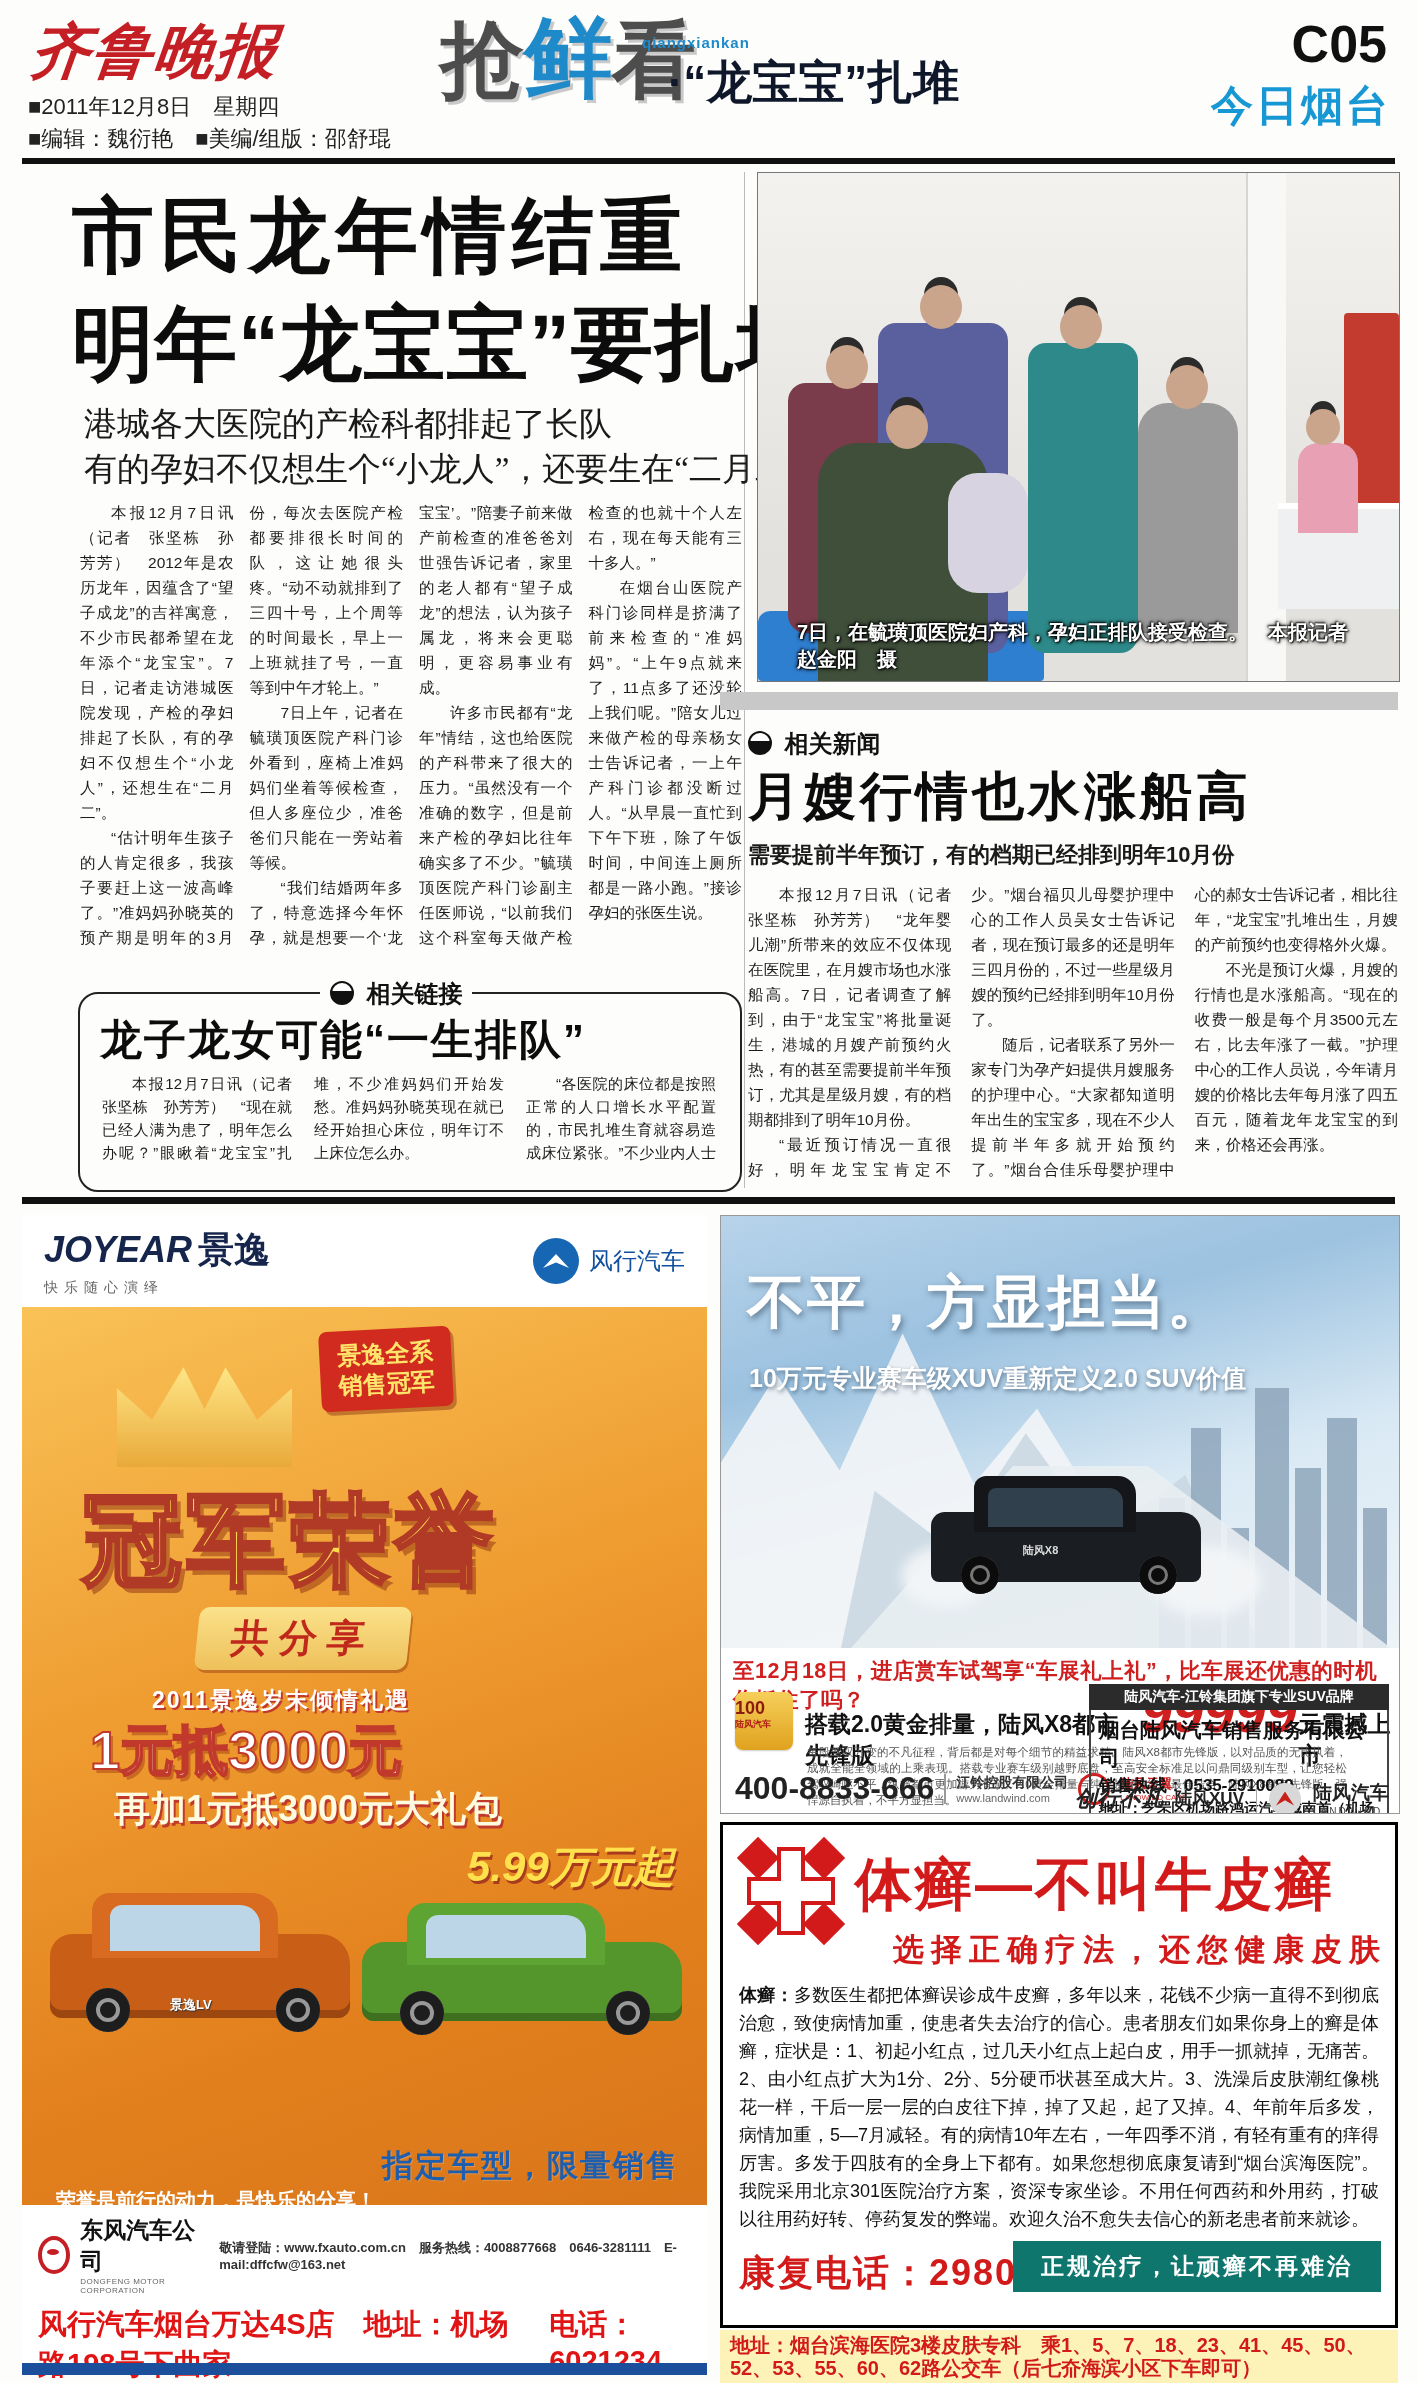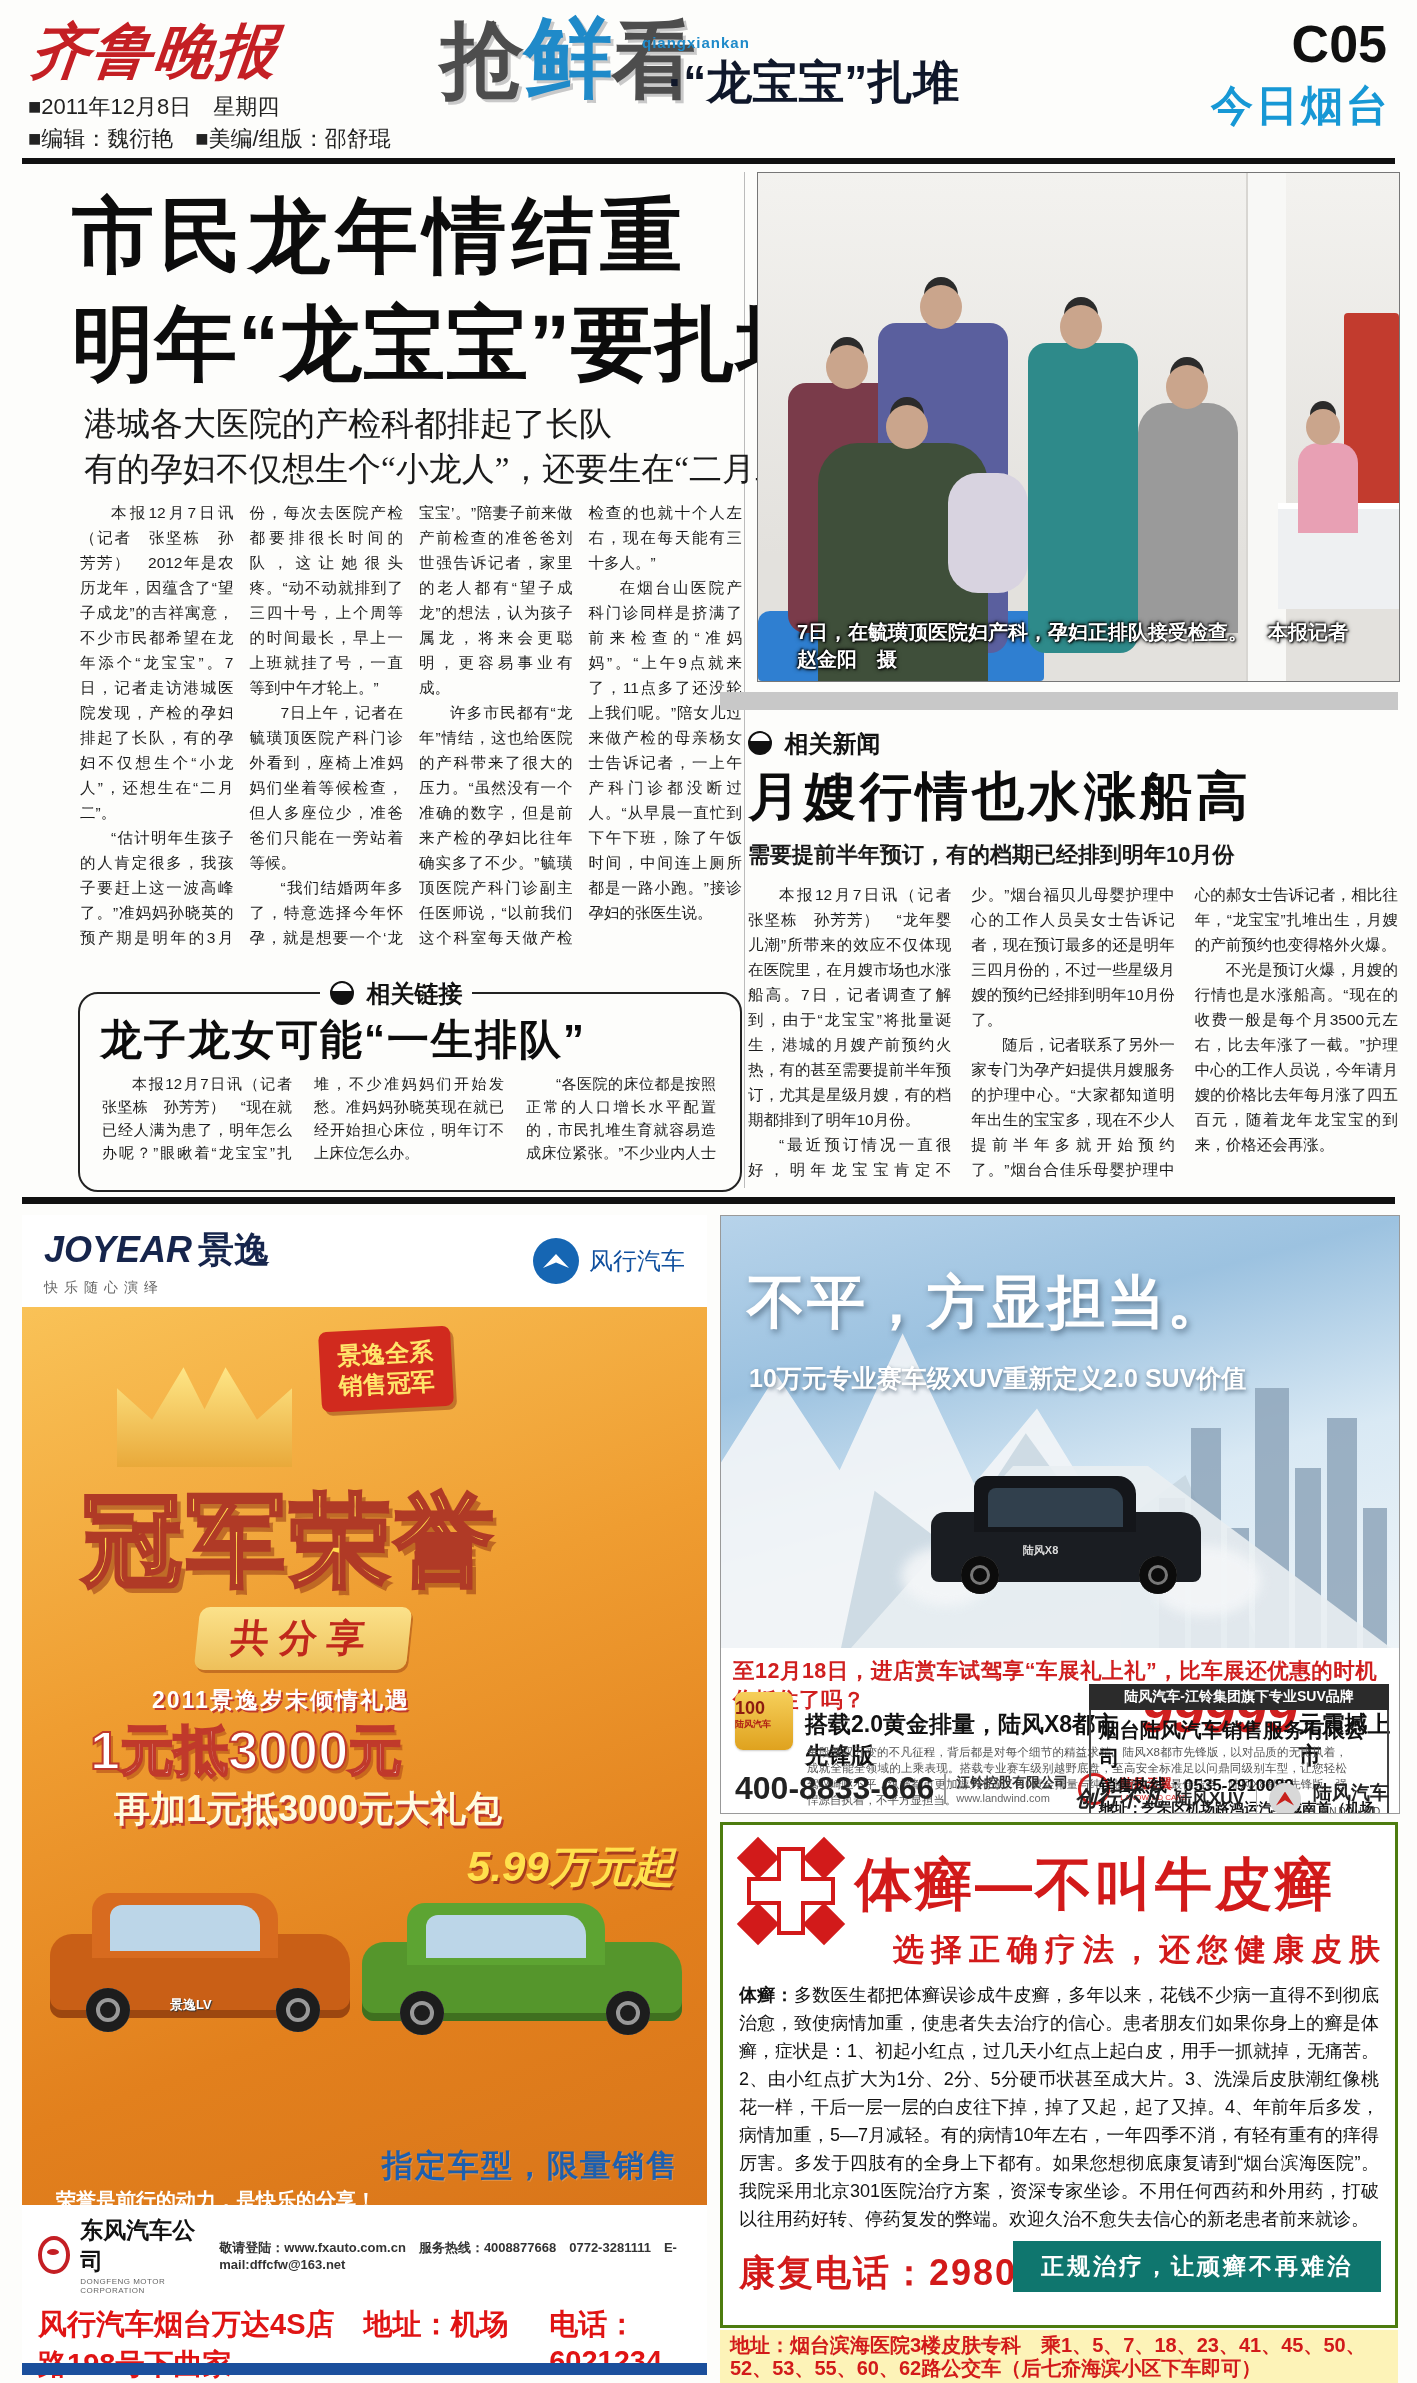--- a/index.html
+++ b/index.html
@@ -151,21 +151,21 @@
   .lw-offer .price{font-size:56px;font-weight:900;font-style:italic;color:#d01f1f;line-height:.9;margin:0 2px;}
   .lw-body{position:absolute;left:86px;top:96px;width:540px;font-size:11.5px;line-height:16px;
       color:#555;text-align:justify;}
   .lw-dealerbox{position:absolute;right:10px;top:36px;width:300px;}
   .lw-dealerbar{background:#2b2b2b;color:#fff;font-size:14px;font-weight:bold;text-align:center;padding:4px 0;}
   .lw-dealerinfo{border:2px solid #444;border-top:none;padding:6px 8px;}
   .lw-dn{font-size:20.5px;font-weight:900;color:#111;}
   .lw-dh{font-size:17px;font-weight:bold;color:#111;margin-top:2px;}
   .lw-da{font-size:14.5px;font-weight:bold;color:#111;margin-top:2px;line-height:1.35;}
   
-  .ad-hosp{left:720px;top:1822px;width:672px;height:500px;border:3px solid #4d7c0f;background:#fff;}
+  .ad-hosp{left:720px;top:1822px;width:672px;height:500px;border:3px solid #000000;background:#fff;}
   .cross{position:absolute;left:20px;top:18px;width:96px;height:96px;}
   .cross .bar1,.cross .bar2{position:absolute;background:#d21a1a;}
   .cross .bar1{left:34px;top:4px;width:28px;height:88px;}
   .cross .bar2{left:4px;top:34px;width:88px;height:28px;}
   .cross .d{position:absolute;width:30px;height:30px;background:#d21a1a;transform:rotate(45deg);}
   .hosp-headline{position:absolute;left:132px;top:22px;font-size:57px;font-weight:900;color:#d21a1a;letter-spacing:3px;}
   .hosp-sub{position:absolute;left:170px;top:104px;font-size:31px;font-weight:900;color:#d21a1a;letter-spacing:7px;}
   .hosp-body{position:absolute;left:16px;top:156px;width:640px;height:252px;font-size:18px;
       line-height:28px;text-align:justify;color:#111;overflow:hidden;}
   .hosp-body p{margin:0;}
@@ -318,21 +318,21 @@
 
     </div>
 
     <div class="jy-foot">
       <div class="df-row">
         <div class="df-roundel"></div>
         <div>
           <div class="df-name">东风汽车公司</div>
           <div class="df-en">DONGFENG MOTOR CORPORATION</div>
         </div>
-        <div class="df-contact">敬请登陆：www.fxauto.com.cn　服务热线：4008877668　0772-3281111　E-mail:dffcfw@163.net</div>
+        <div class="df-contact">敬请登陆：www.fxauto.com.cn　服务热线：4008877668　0646-3281111　E-mail:dffcfw@163.net</div>
       </div>
       <div class="store-row">
         <span>风行汽车烟台万达4S店　地址：机场路198号下曲家</span>
         <span>电话：6021234</span>
       </div>
 
     </div>
     <div class="jy-bluebar"></div>
   </div>
 

